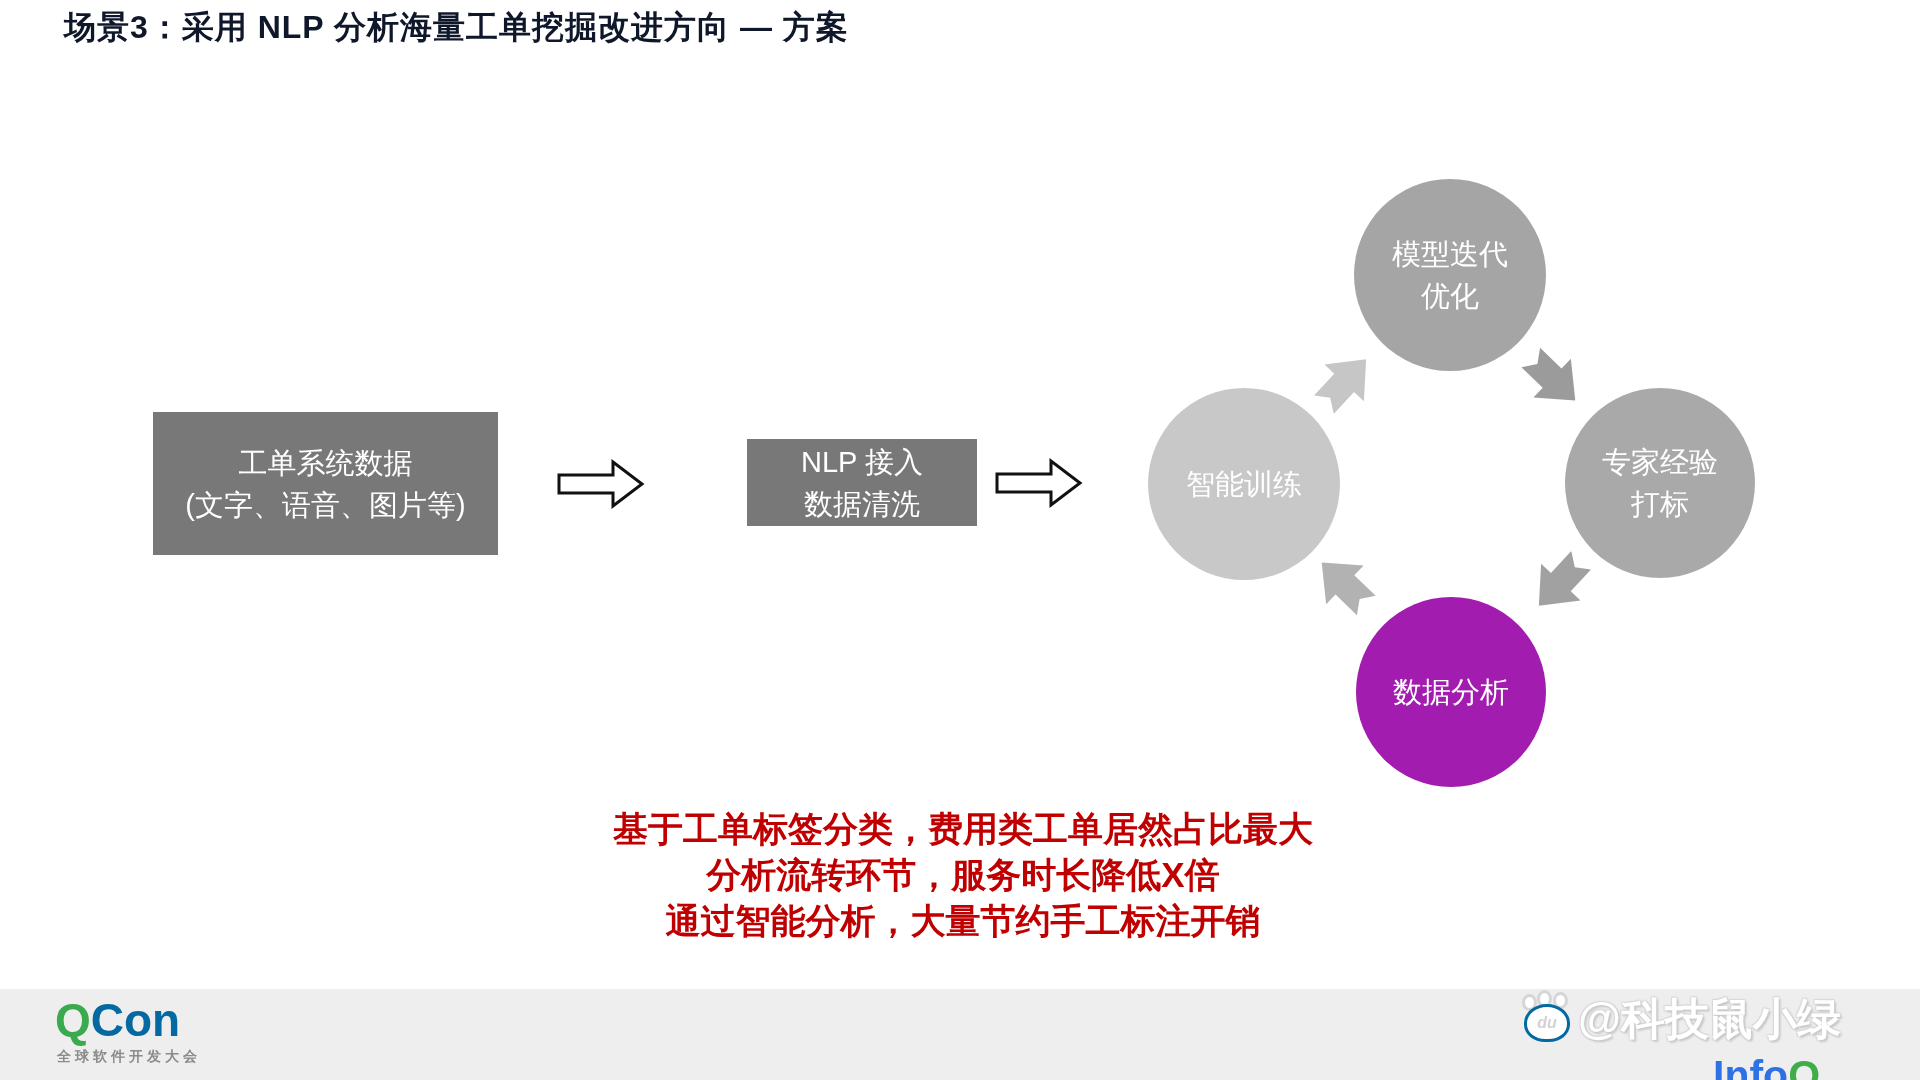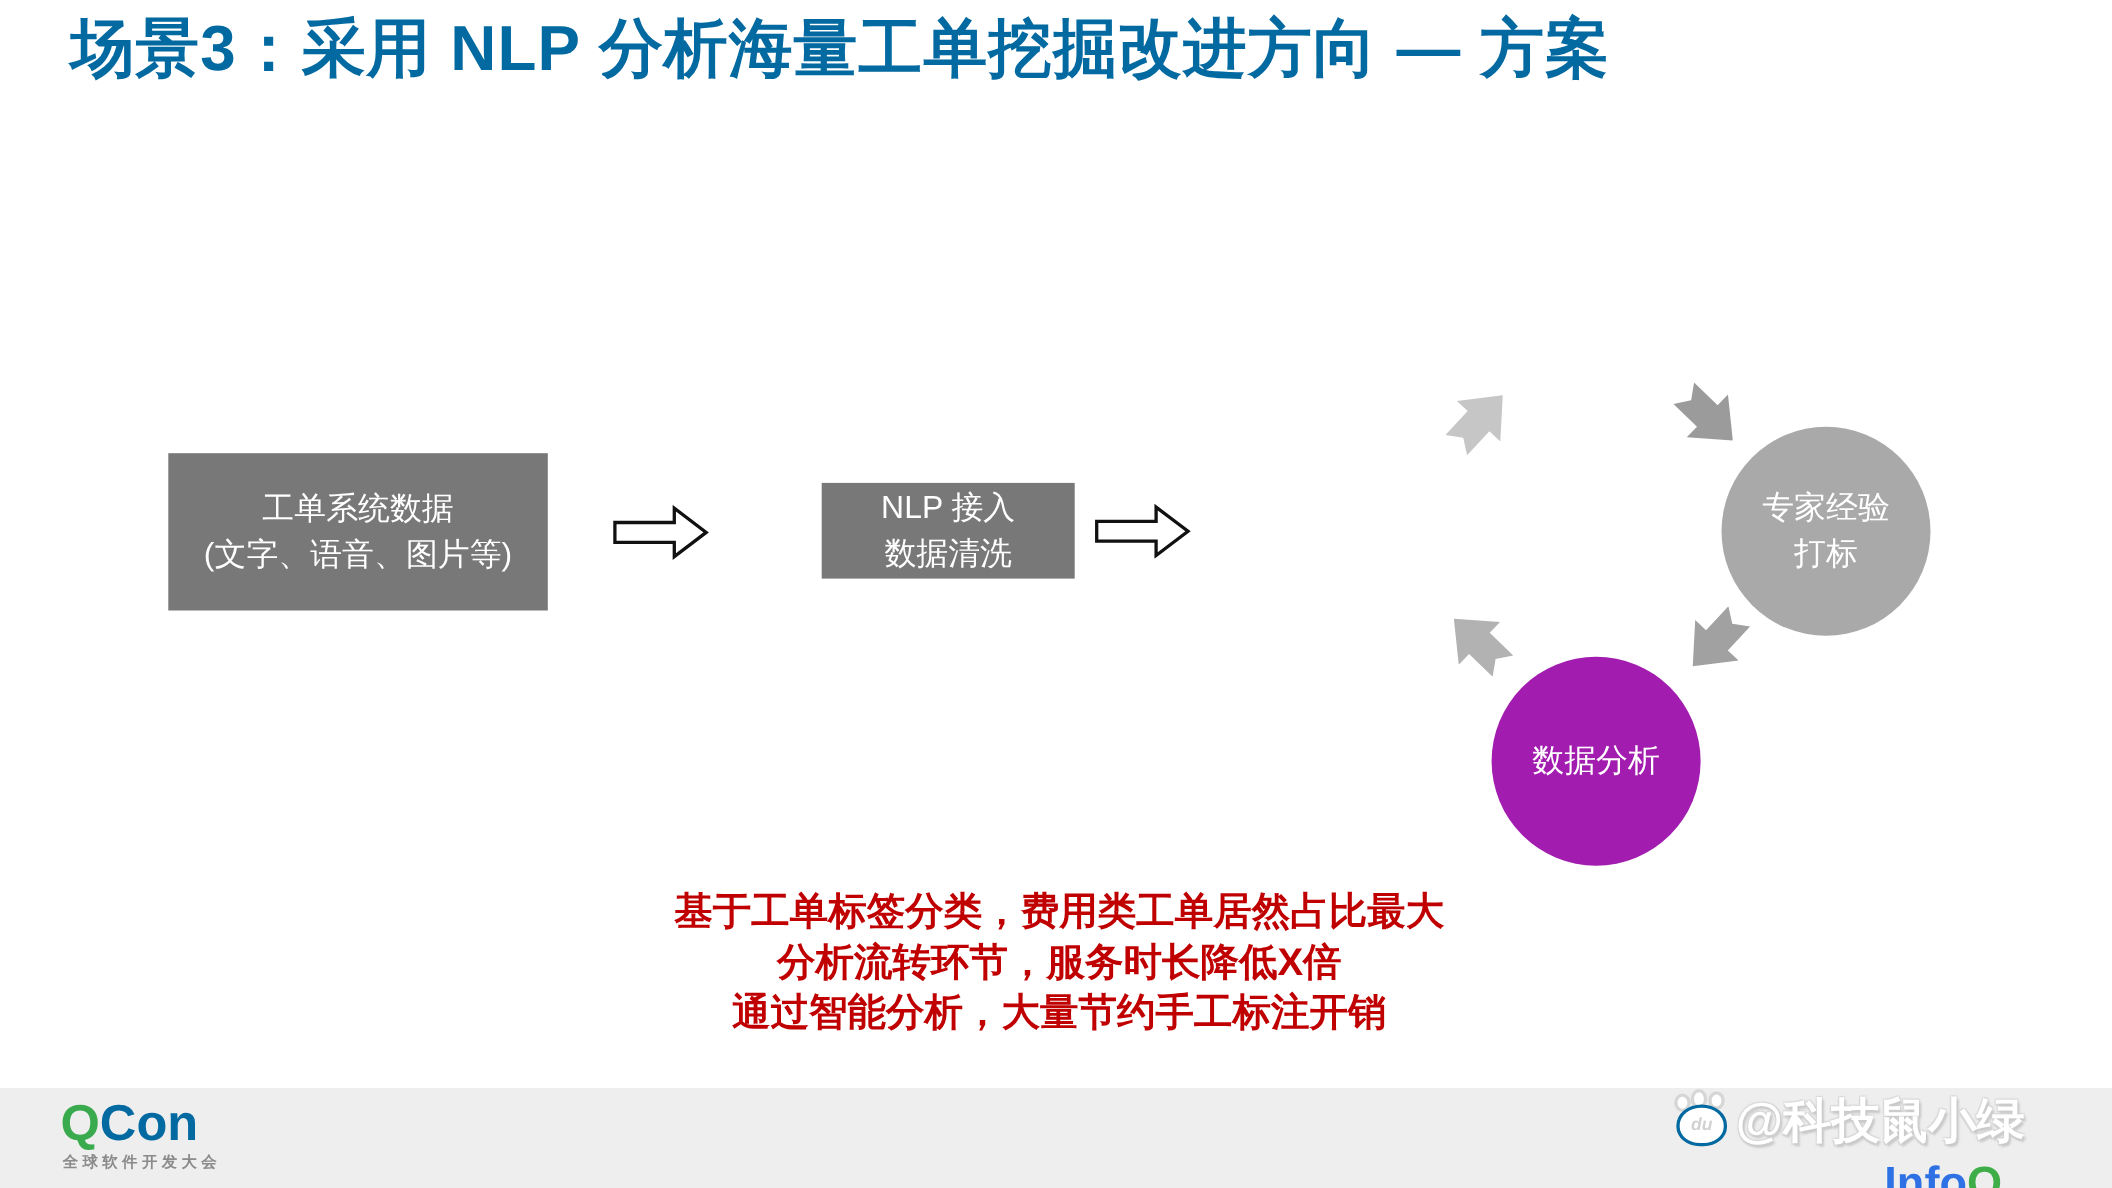--- a/index.html
+++ b/index.html
@@ -3,21 +3,21 @@
 <meta charset="utf-8">
 <style>
   html,body{margin:0;padding:0;background:#ffffff;}
   .slide{
     position:relative;width:1920px;height:1080px;background:#ffffff;overflow:hidden;
     font-family:"Liberation Sans","DejaVu Sans",sans-serif;
   }
   
   .title{
     position:absolute;left:64px;top:6px;margin:0;
-    font-size:58px;font-weight:900;color:#0369a1;letter-spacing:1px;white-space:nowrap;
+    font-size:32px;font-weight:900;color:#0f172a;letter-spacing:1px;white-space:nowrap;
   }
   
   .pbox{
     position:absolute;background:#787878;color:#ffffff;
     display:flex;flex-direction:column;align-items:center;justify-content:center;
     text-align:center;font-size:29px;line-height:42px;
   }
   .pbox-source{left:153px;top:412px;width:345px;height:143px;}
   .pbox-nlp{left:703px;top:439px;width:230px;height:87px;margin-left:44px;}
   
@@ -97,20 +97,27 @@
 
   <div class="pbox pbox-nlp">
     <div>NLP 接入</div>
     <div>数据清洗</div>
   </div>
 
   <svg class="farrow farrow2" viewBox="0 0 88 50">
     <path d="M2 16 L56 16 L56 3 L85 25 L56 47 L56 34 L2 34 Z" fill="#ffffff" stroke="#111111" stroke-width="3"></path>
   </svg>
 
+  <div class="circle c-left">
+    <div>智能训练</div>
+  </div>
+  <div class="circle c-top">
+    <div>模型迭代</div>
+    <div>优化</div>
+  </div>
   <div class="circle c-right">
     <div>专家经验</div>
     <div>打标</div>
   </div>
   <div class="circle c-bottom">
     <div>数据分析</div>
   </div>
 
   <div class="carrow ca-lt"></div>
   <div class="carrow ca-tr"></div>

